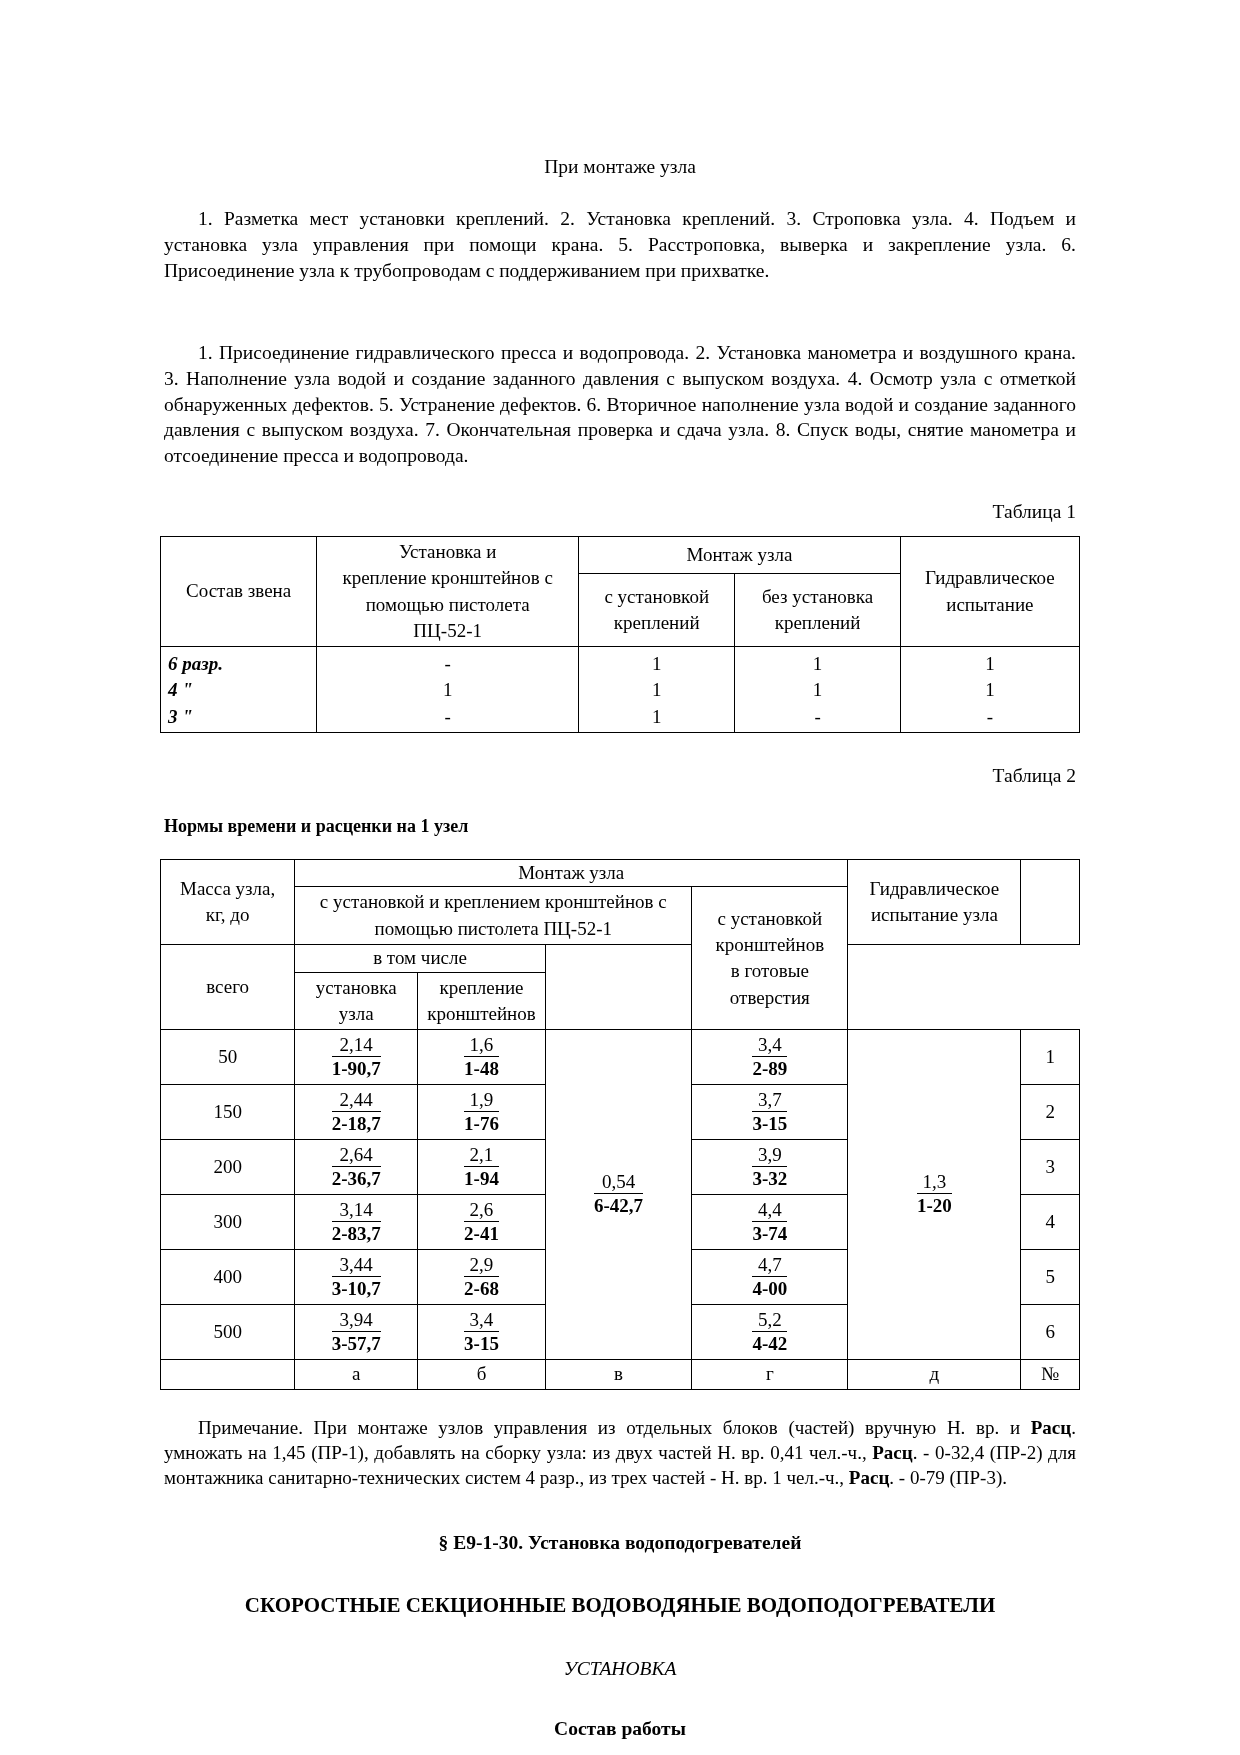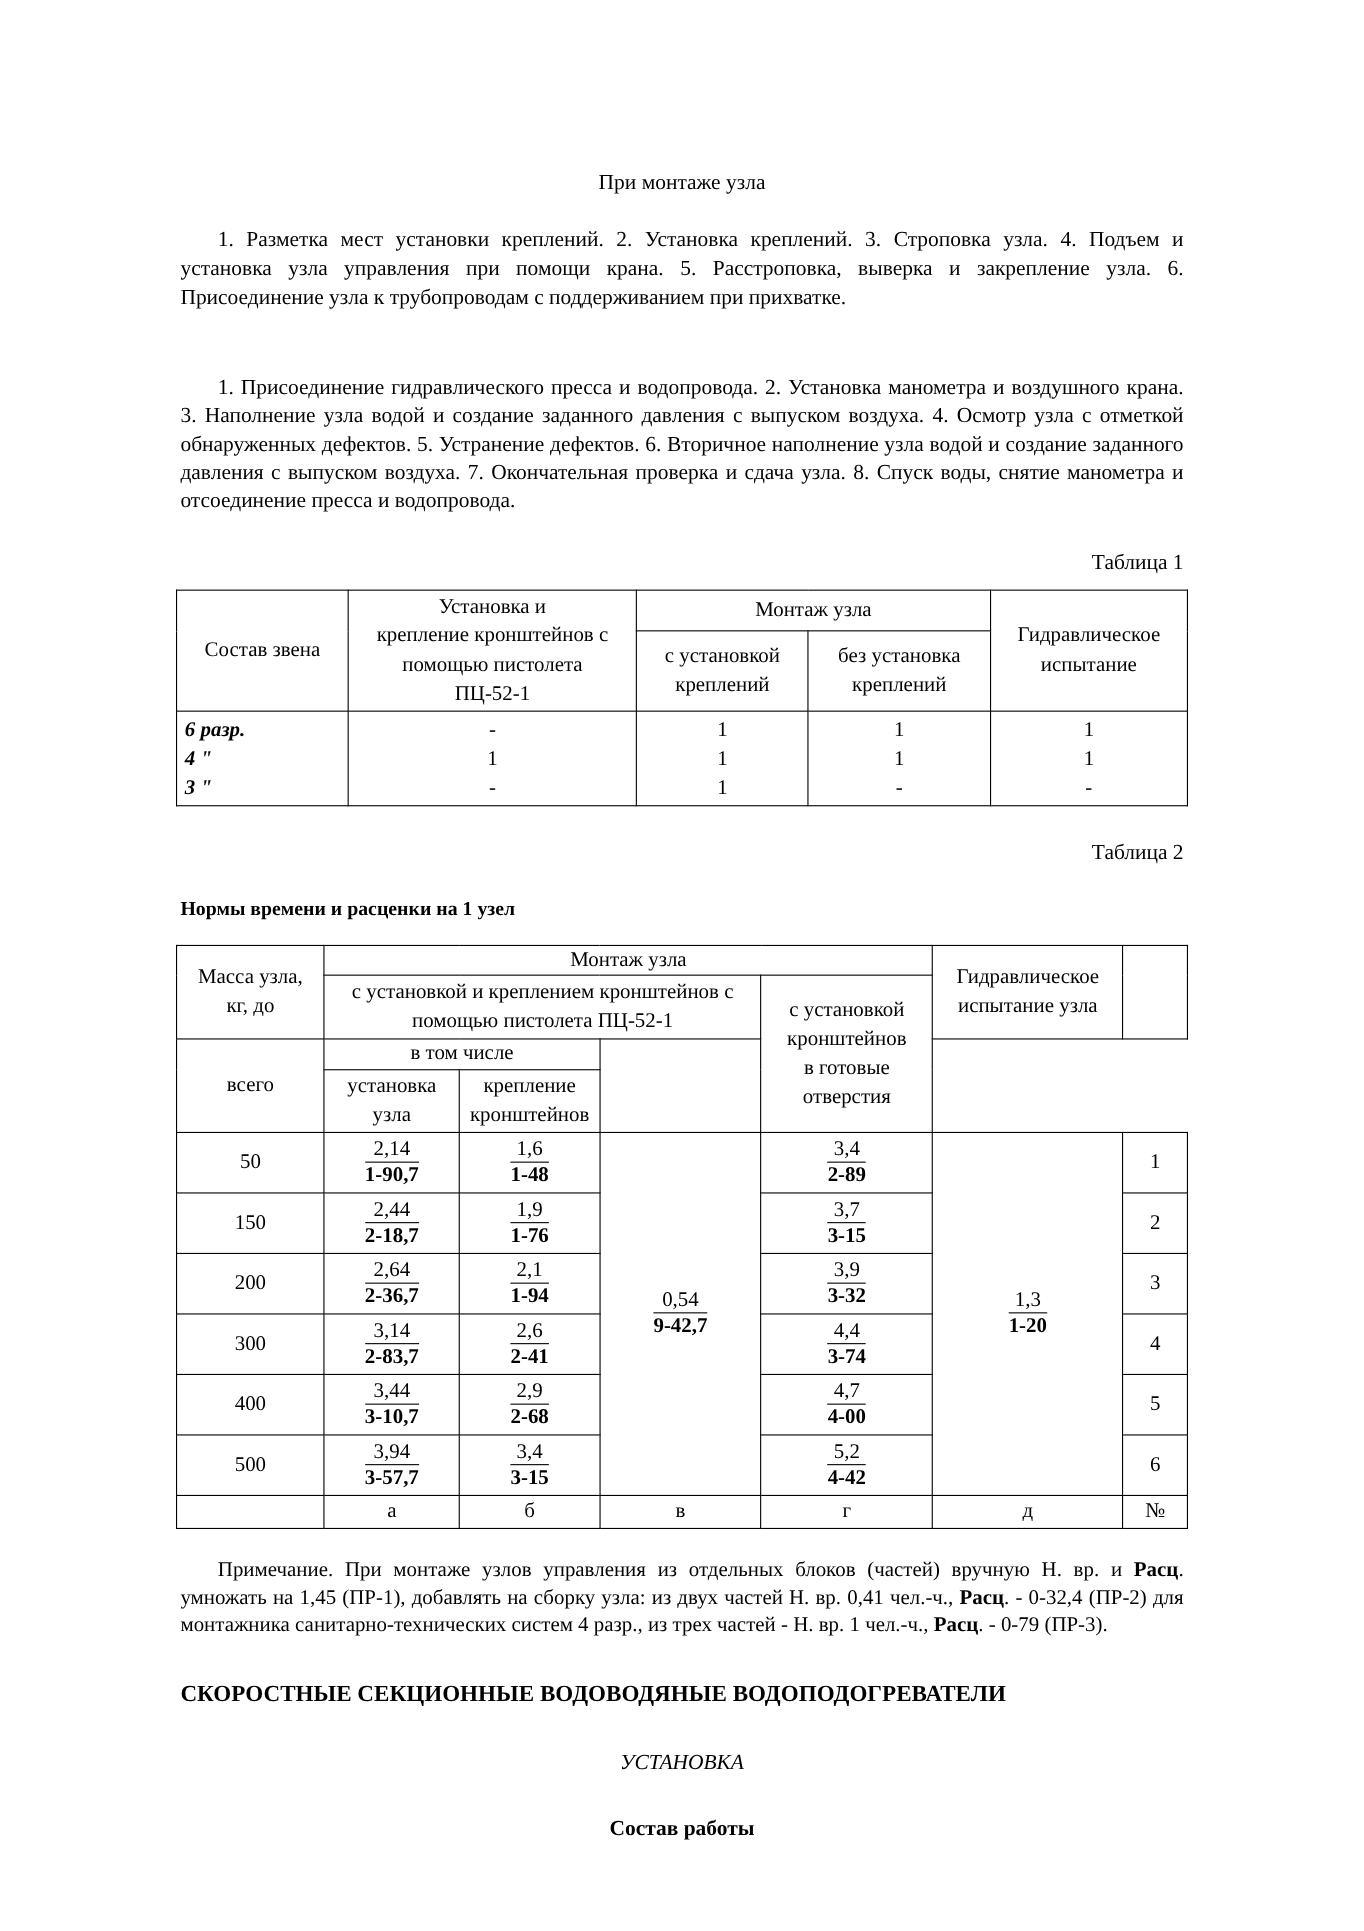--- a/index.html
+++ b/index.html
@@ -126,20 +126,21 @@
     text-align-last: left;
     text-indent: 34px;
   }
   .sec-head {
     text-align: center;
     font-weight: bold;
     font-size: 19.5px;
     margin-top: 40px;
   }
   .sec-caps {
+    text-align: center;
     font-weight: bold;
     font-size: 21px;
     margin-top: 36px;
   }
   .sec-ital {
     text-align: center;
     font-style: italic;
     font-size: 19.5px;
     margin-top: 36px;
   }
@@ -281,21 +282,21 @@
         <td>
           <span class="stack">крепление</span>
           <span class="stack">кронштейнов</span>
         </td>
       </tr>
 
       <tr class="d-row">
         <td>50</td>
         <td><span class="frac"><span class="num">2,14</span><span class="den">1-90,7</span></span></td>
         <td><span class="frac"><span class="num">1,6</span><span class="den">1-48</span></span></td>
-        <td rowspan="6"><span class="frac"><span class="num">0,54</span><span class="den">9-42,7</span></span></td>
+        <td rowspan="6"><span class="frac"><span class="num">0,54</span><span class="den">6-42,7</span></span></td>
         <td><span class="frac"><span class="num">3,4</span><span class="den">2-89</span></span></td>
         <td rowspan="6"><span class="frac"><span class="num">1,3</span><span class="den">1-20</span></span></td>
         <td>1</td>
       </tr>
 
       <tr class="d-row">
         <td>150</td>
         <td><span class="frac"><span class="num">2,44</span><span class="den">2-18,7</span></span></td>
         <td><span class="frac"><span class="num">1,9</span><span class="den">1-76</span></span></td>
         <td><span class="frac"><span class="num">3,7</span><span class="den">3-15</span></span></td>
@@ -341,17 +342,18 @@
         <td>в</td>
         <td>г</td>
         <td>д</td>
         <td>№</td>
       </tr>
     </tbody>
   </table>
 
   <p class="note"><span>Примечание. При монтаже узлов управления из отдельных блоков (частей) вручную Н. вр. и </span><b>Расц</b><span>. умножать на 1,45 (ПР-1), добавлять на сборку узла: из двух частей Н. вр. 0,41 чел.-ч., </span><b>Расц</b><span>. - 0-32,4 (ПР-2) для монтажника санитарно-технических систем 4 разр., из трех частей - Н. вр. 1 чел.-ч., </span><b>Расц</b><span>. - 0-79 (ПР-3).</span></p>
 
+  <p class="sec-head">§ Е9-1-30. Установка водоподогревателей</p>
   <p class="sec-caps">СКОРОСТНЫЕ СЕКЦИОННЫЕ ВОДОВОДЯНЫЕ ВОДОПОДОГРЕВАТЕЛИ</p>
   <p class="sec-ital">УСТАНОВКА</p>
   <p class="sec-bold">Состав работы</p>
 
 </div>
 
 </body></html>

